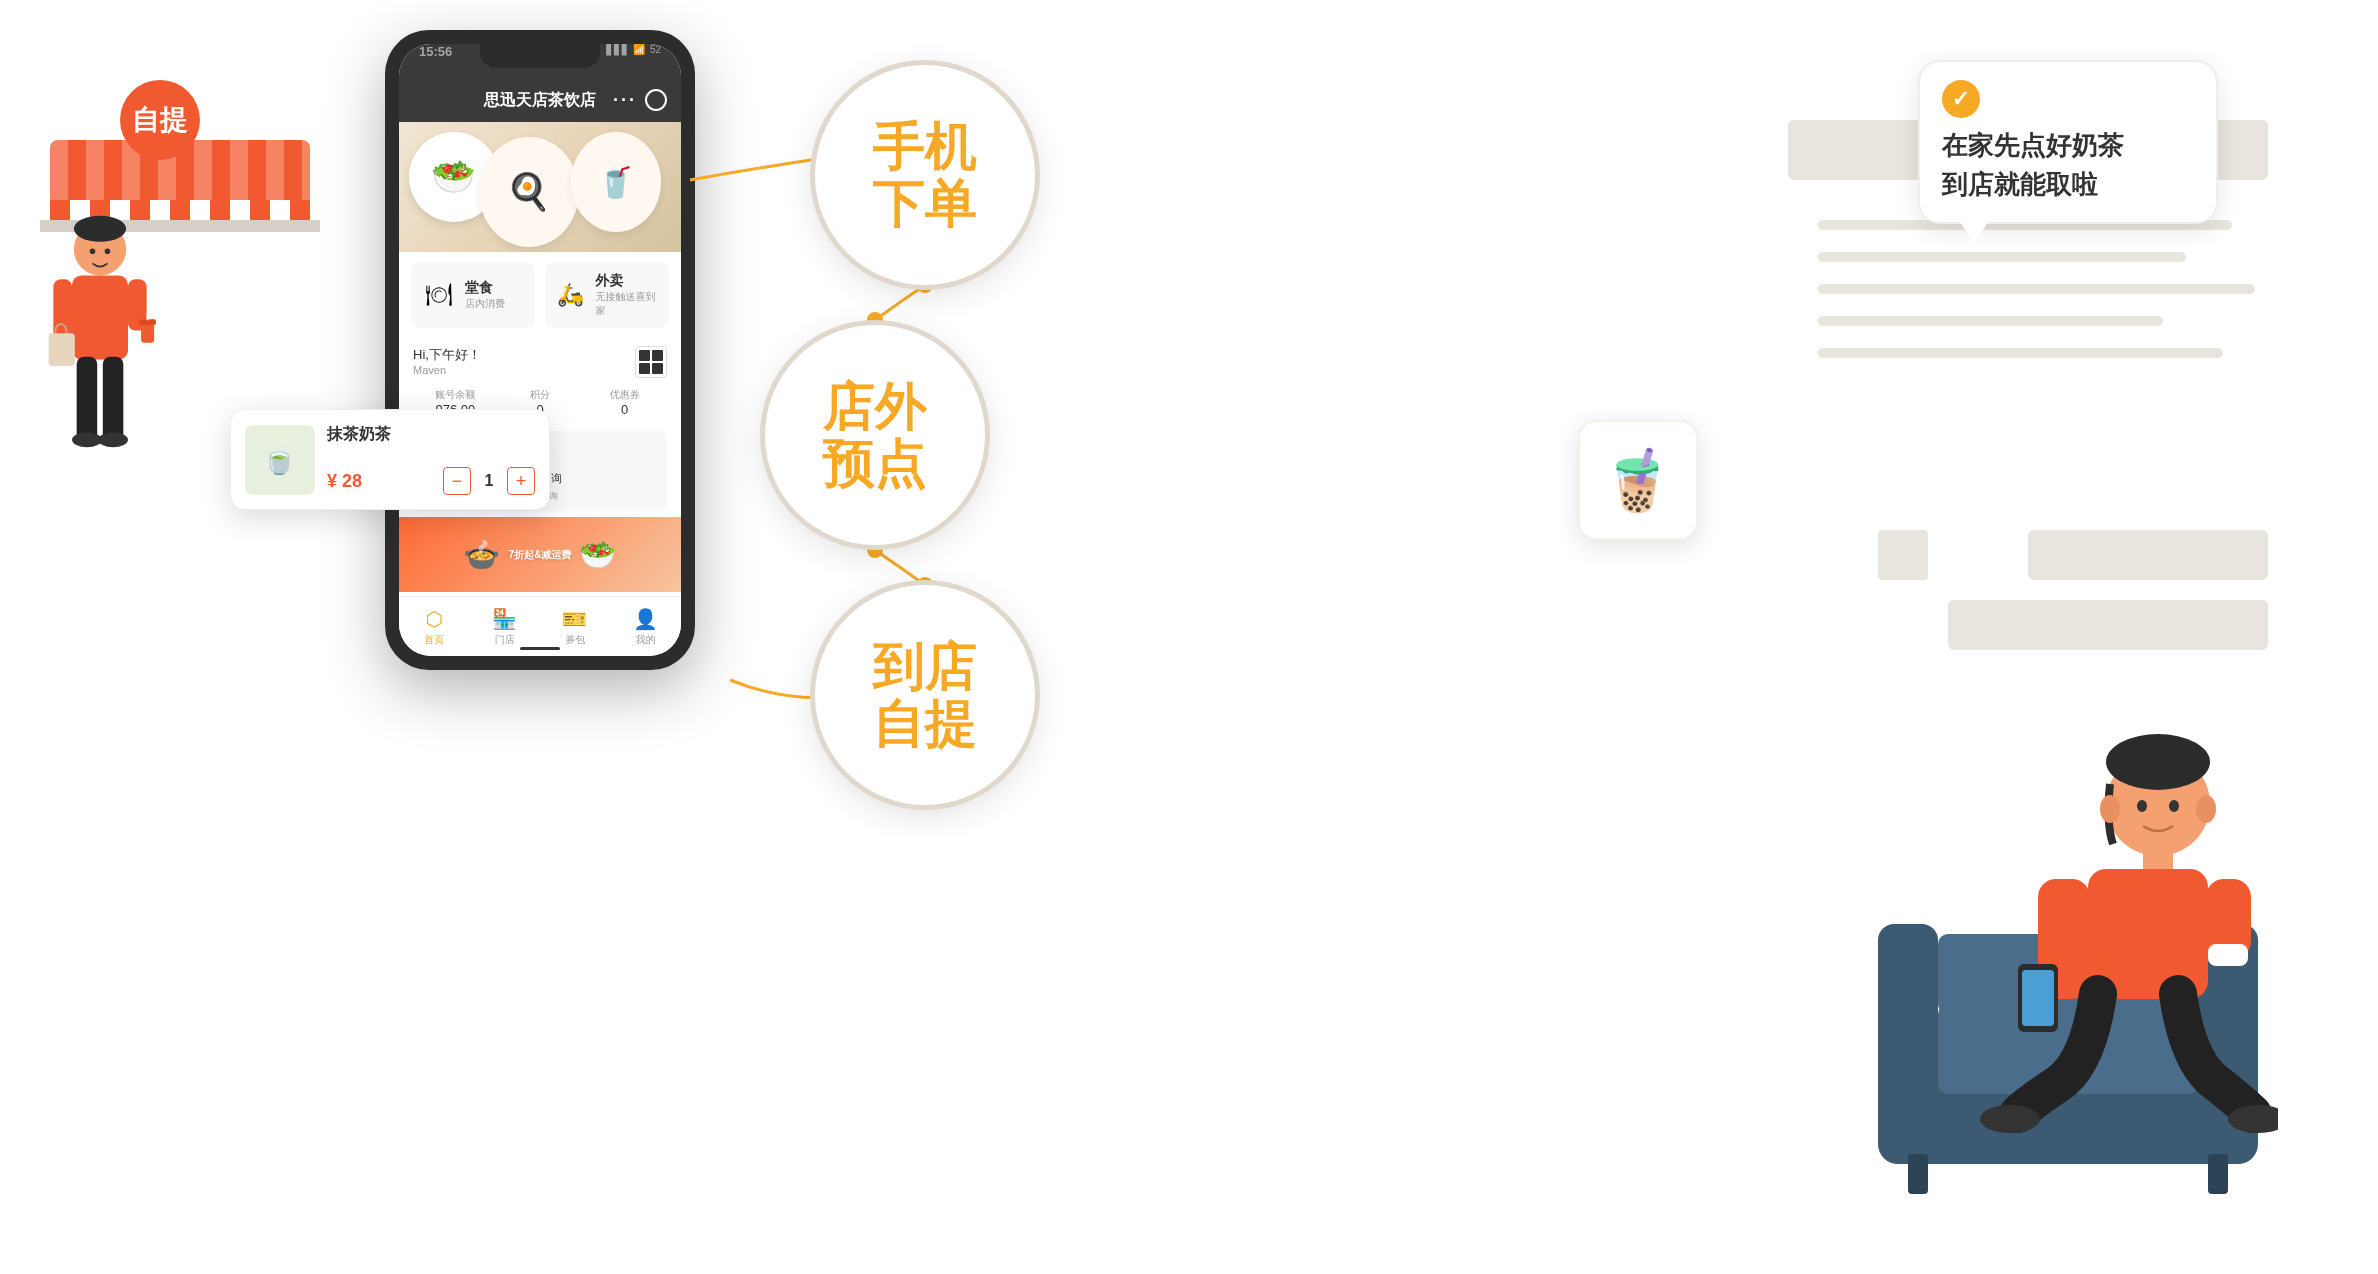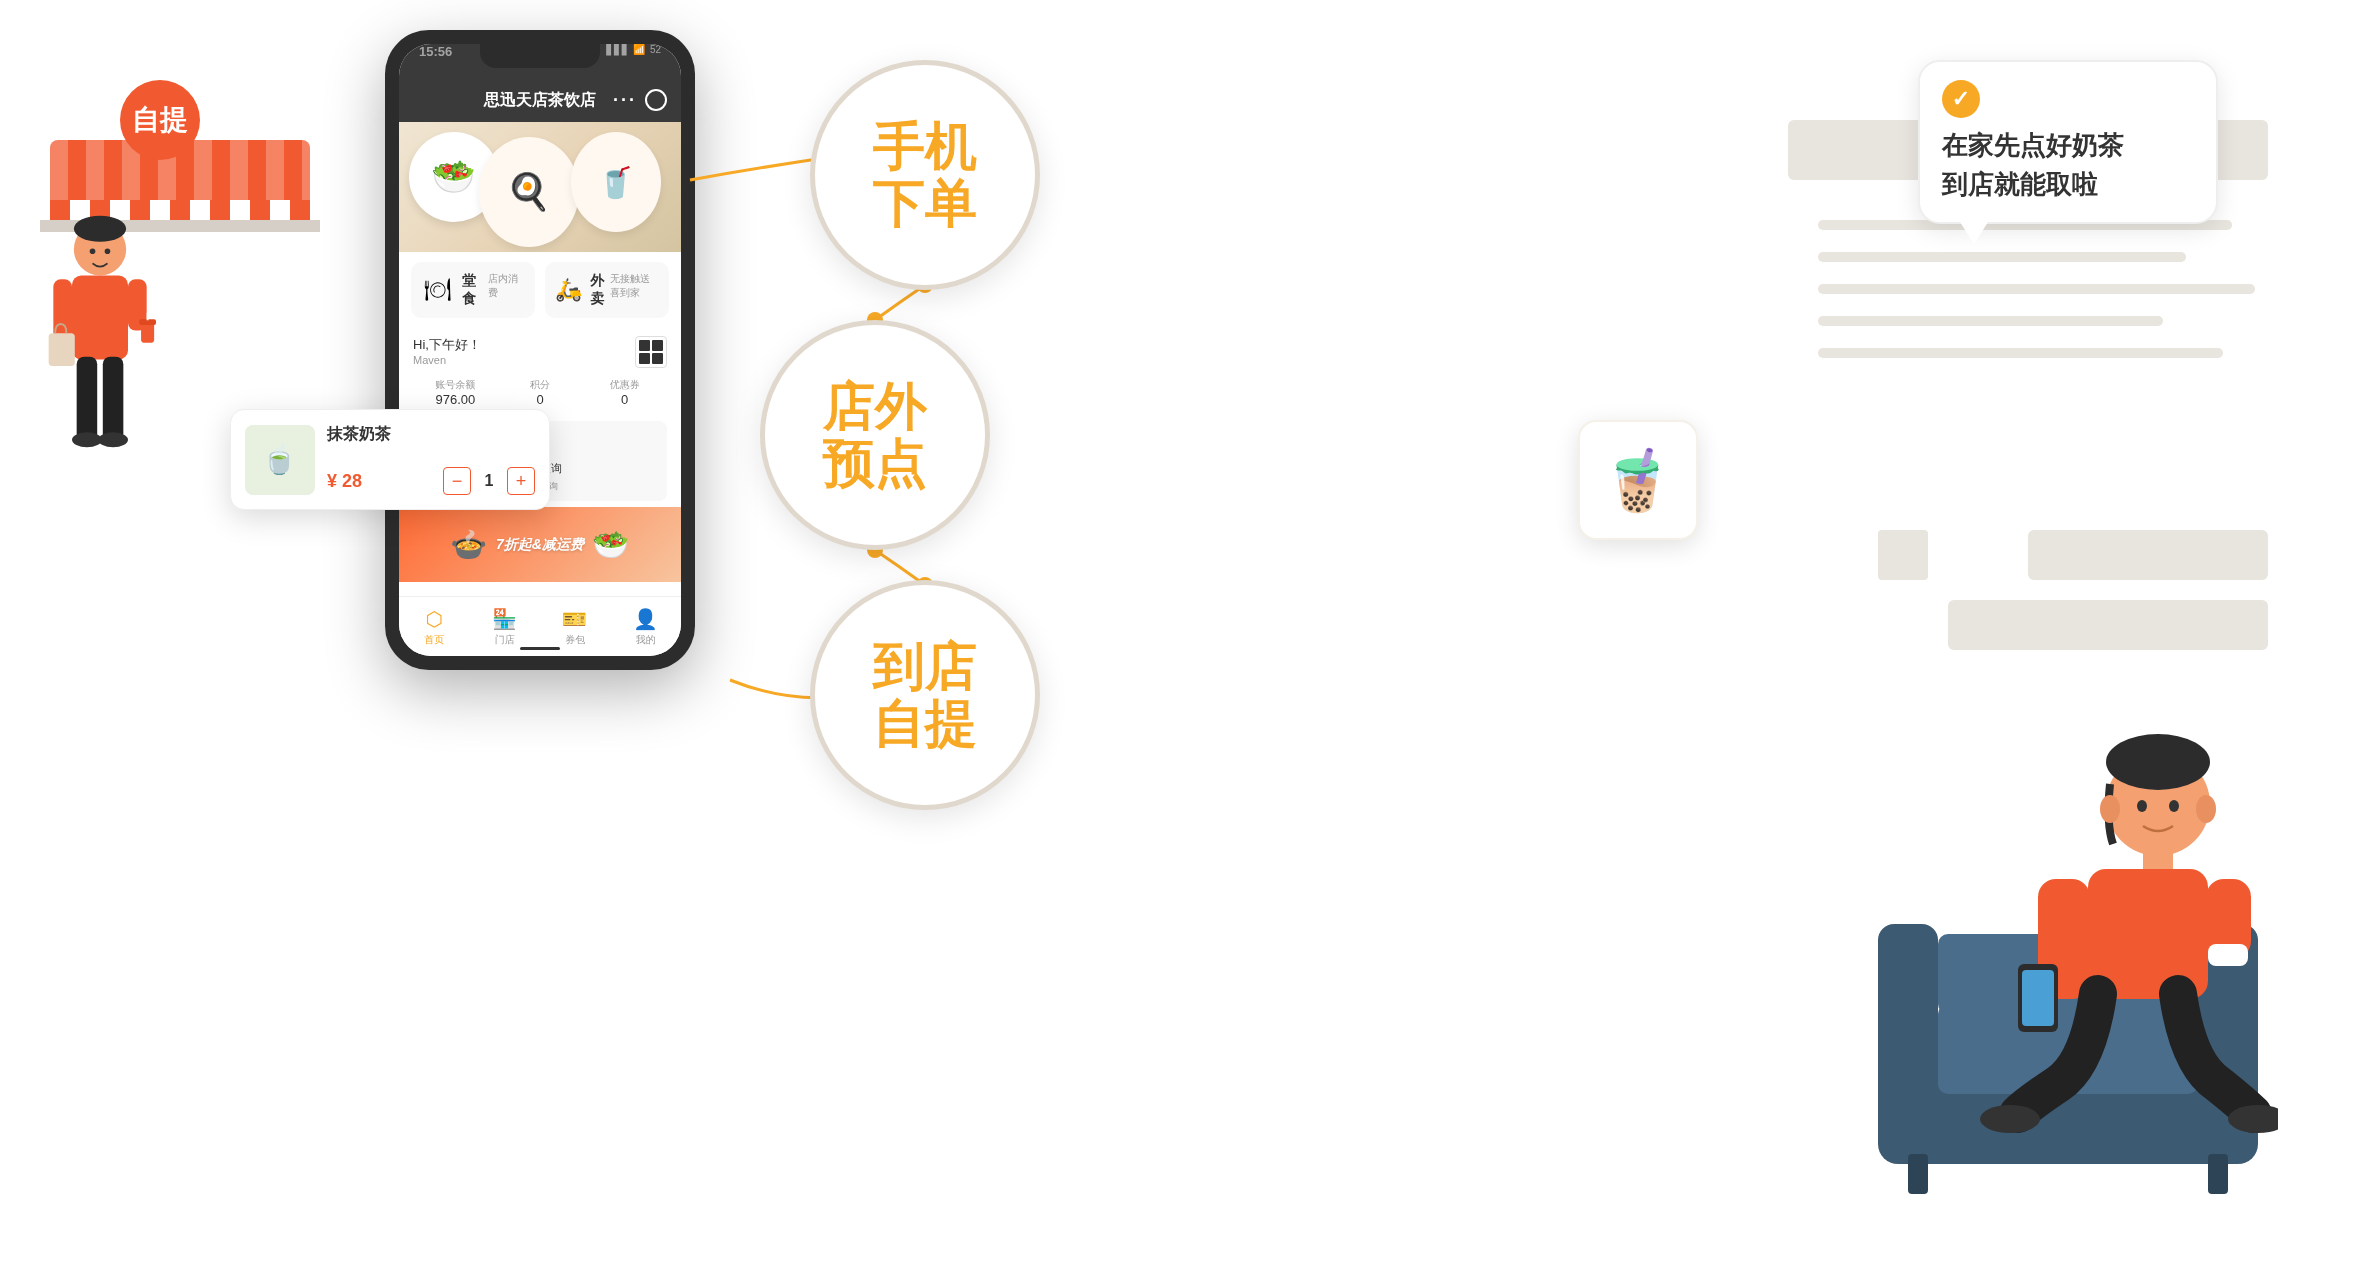--- a/index.html
+++ b/index.html
@@ -242,21 +242,21 @@
       gap: 8px;
     }
     .service-icon {
       width: 36px;
       height: 36px;
       display: flex;
       align-items: center;
       justify-content: center;
       font-size: 22px;
     }
-    .service-text-block { display: flex; flex-direction: row; }
+    .service-text-block { display: flex; flex-direction: column; }
     .service-title { font-size: 14px; font-weight: 600; color: #333; }
     .service-subtitle { font-size: 10px; color: #999; }
 
     
     .greeting-section {
       padding: 8px 14px 6px;
       display: flex;
       justify-content: space-between;
       align-items: flex-start;
     }
@@ -350,24 +350,23 @@
       height: 75px;
       background: linear-gradient(135deg, #ff6b35, #f7c59f);
       display: flex;
       align-items: center;
       justify-content: center;
       position: relative;
       overflow: hidden;
     }
     .promo-text {
       color: #fff;
-      font-size: 14px;
+      font-size: 10px;
       font-weight: 700;
       text-shadow: 0 1px 3px rgba(0,0,0,0.2);
-      font-style: italic;
     }
     .promo-food-emoji { font-size: 30px; margin: 0 8px; }
 
     
     .bottom-nav {
       position: absolute;
       bottom: 0;
       left: 0;
       right: 0;
       height: 60px;

